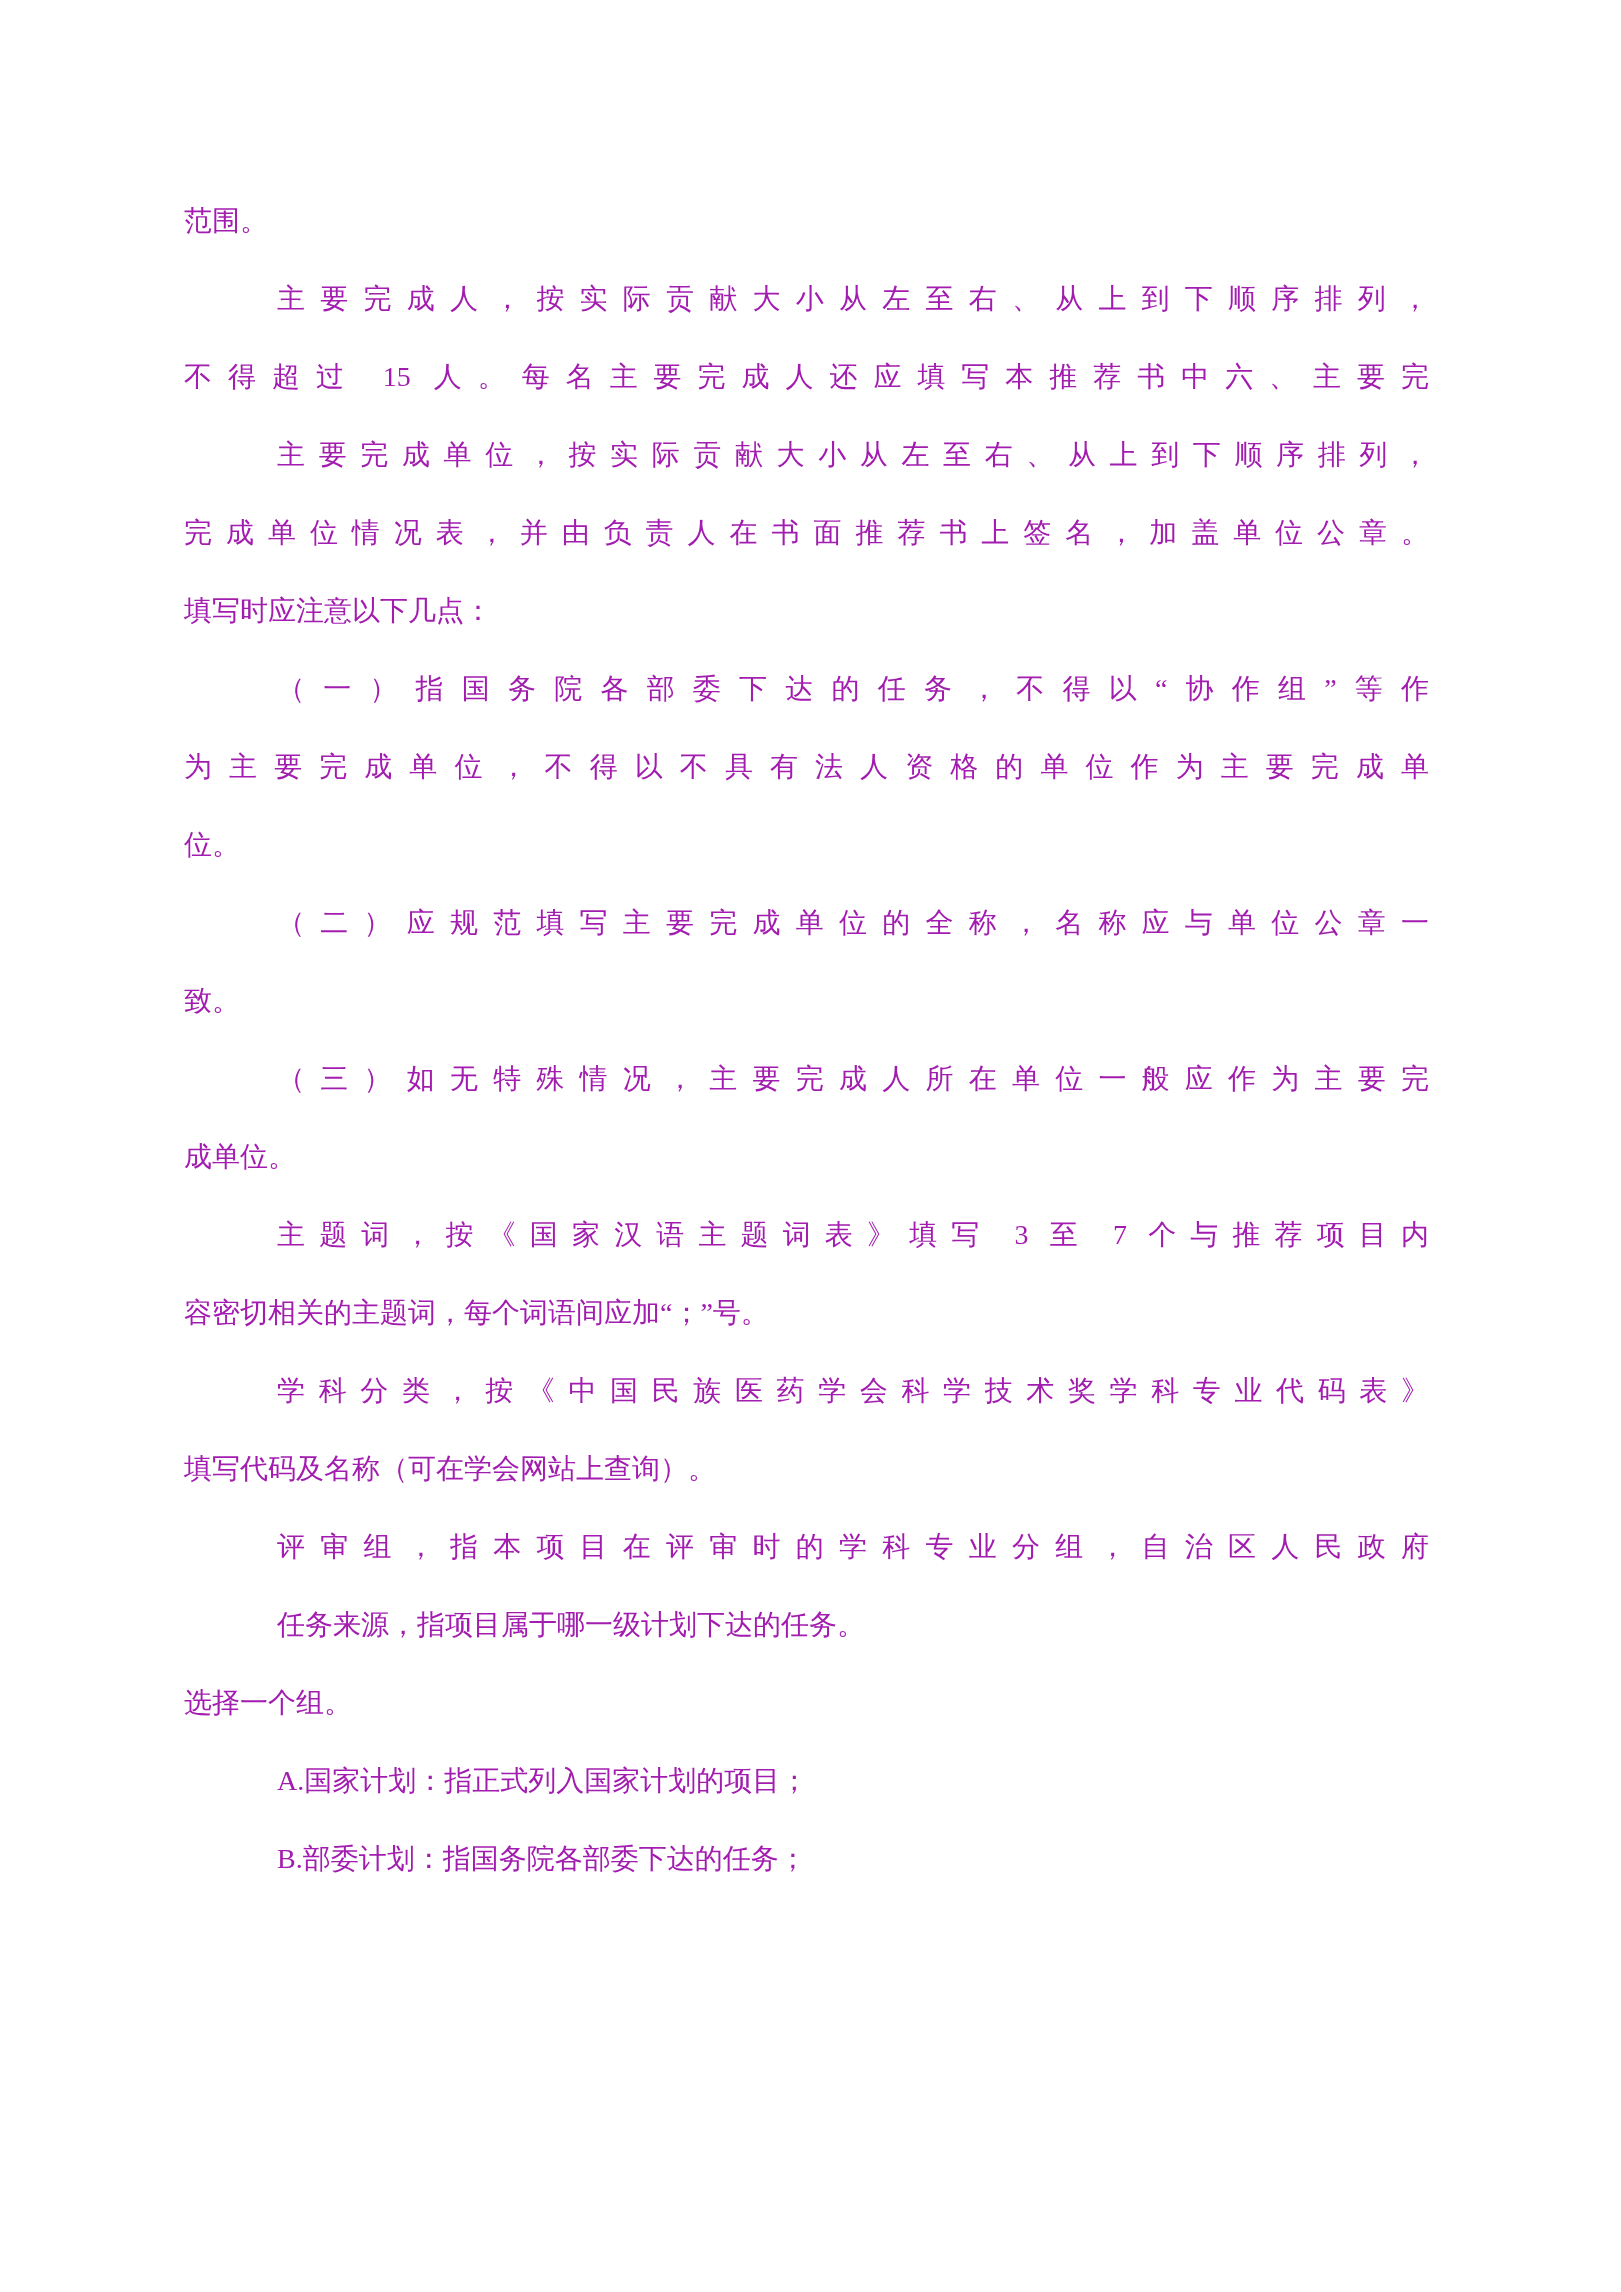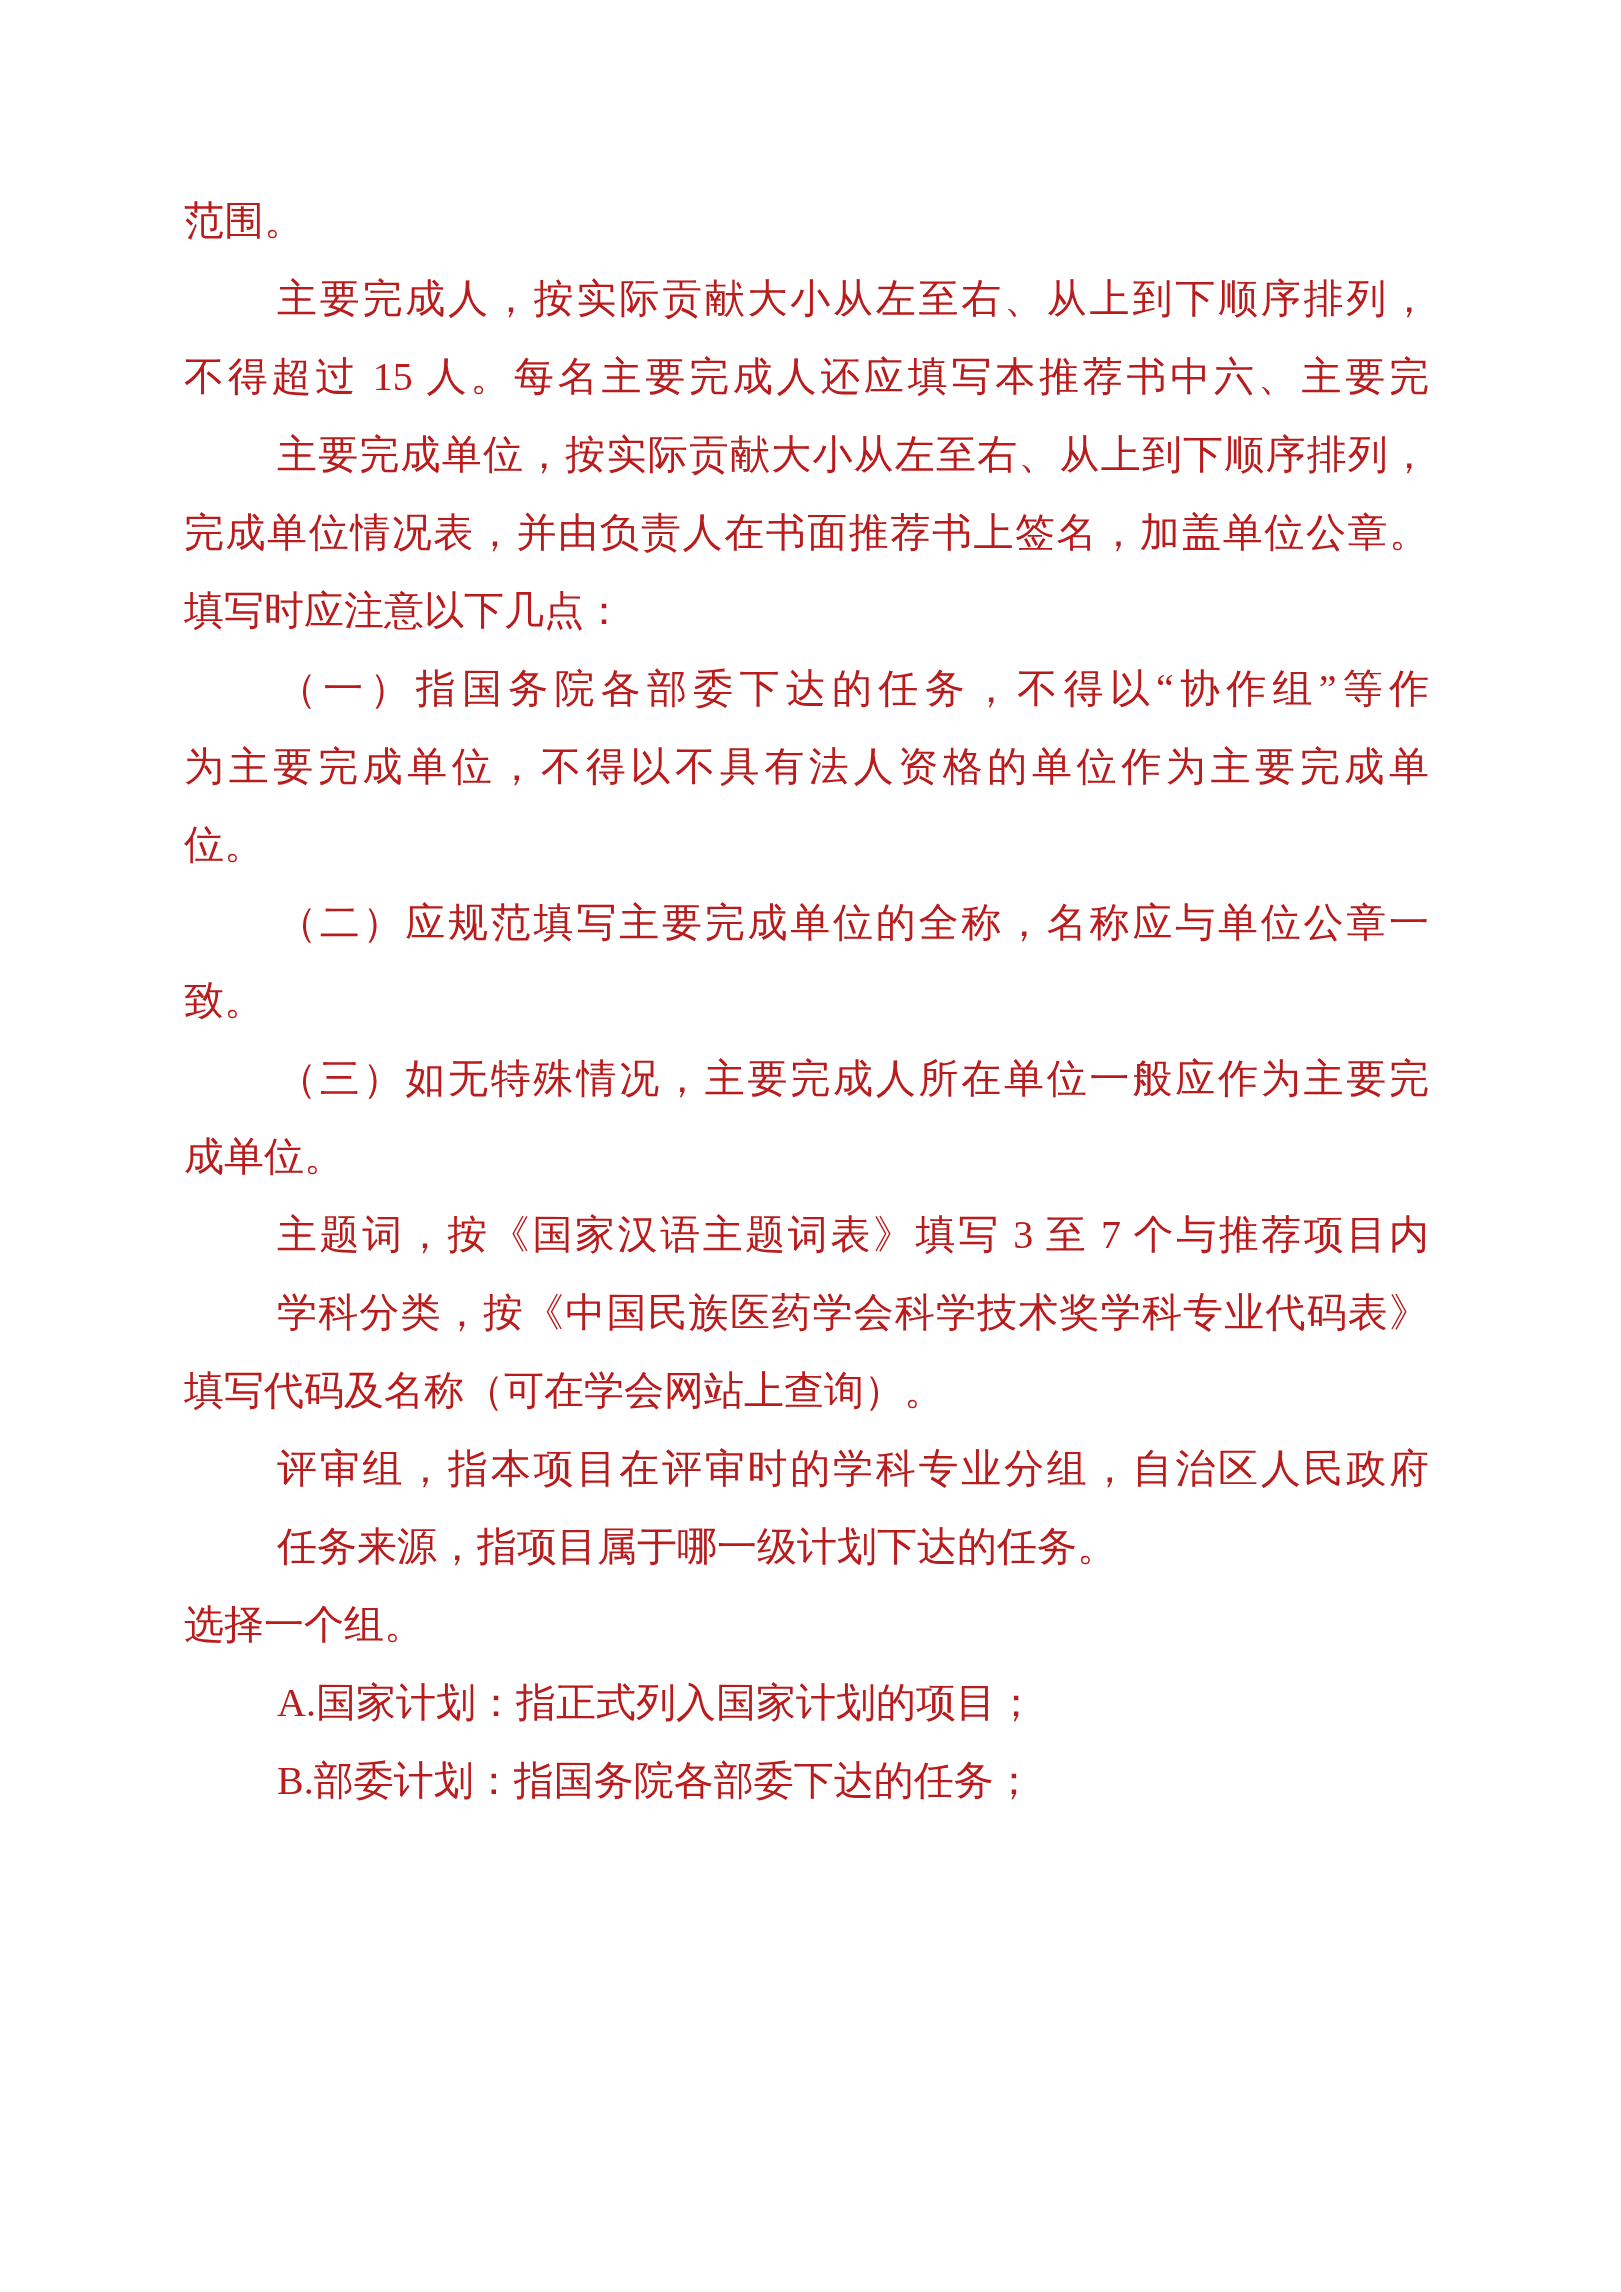--- a/index.html
+++ b/index.html
@@ -15,24 +15,24 @@
     overflow: hidden;
     font-family: "Liberation Serif", "DejaVu Serif", serif;
   }
   .text-block {
     position: absolute;
     left: 184px;
     top: 182px;
     width: 1245px;
   }
   .line {
-    font-size: 40px;
+    font-size: 28px;
     line-height: 78px;
     height: 78px;
-    color: #b91c1c;
+    color: #a21caf;
     text-align: left;
     white-space: normal;
     word-break: keep-all;
   }
   .line.full {
     text-align: justify;
     text-align-last: justify;
     text-justify: inter-character;
   }
   .line.indent {
@@ -51,20 +51,21 @@
       <div class="line full">完成单位情况表，并由负责人在书面推荐书上签名，加盖单位公章。</div>
       <div class="line">填写时应注意以下几点：</div>
       <div class="line full indent">（一）指国务院各部委下达的任务，不得以“协作组”等作</div>
       <div class="line full">为主要完成单位，不得以不具有法人资格的单位作为主要完成单</div>
       <div class="line">位。</div>
       <div class="line full indent">（二）应规范填写主要完成单位的全称，名称应与单位公章一</div>
       <div class="line">致。</div>
       <div class="line full indent">（三）如无特殊情况，主要完成人所在单位一般应作为主要完</div>
       <div class="line">成单位。</div>
       <div class="line full indent">主题词，按《国家汉语主题词表》填写 3 至 7 个与推荐项目内</div>
+      <div class="line">容密切相关的主题词，每个词语间应加“；”号。</div>
       <div class="line full indent">学科分类，按《中国民族医药学会科学技术奖学科专业代码表》</div>
       <div class="line">填写代码及名称（可在学会网站上查询）。</div>
       <div class="line full indent">评审组，指本项目在评审时的学科专业分组，自治区人民政府</div>
       <div class="line indent">任务来源，指项目属于哪一级计划下达的任务。</div>
       <div class="line">选择一个组。</div>
       <div class="line indent">A.国家计划：指正式列入国家计划的项目；</div>
       <div class="line indent">B.部委计划：指国务院各部委下达的任务；</div>
     </div>
 </div>
 

